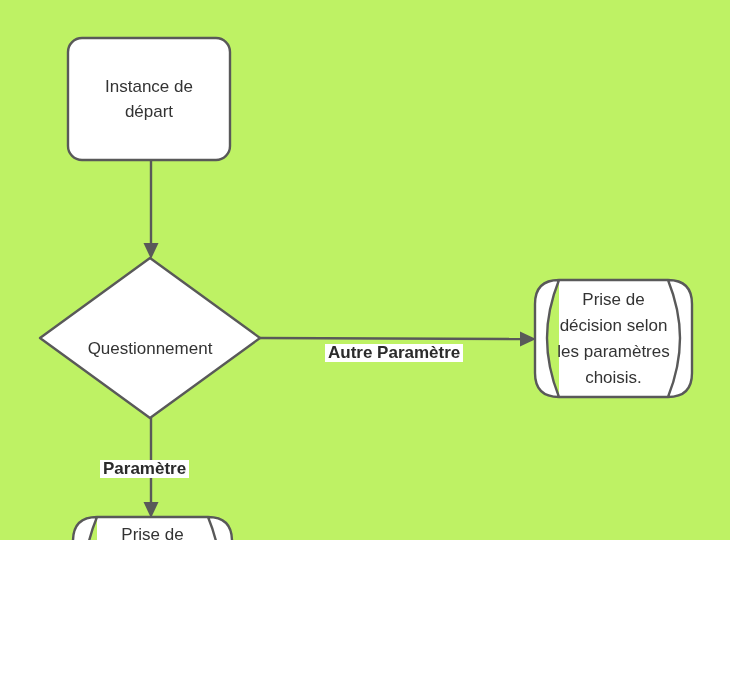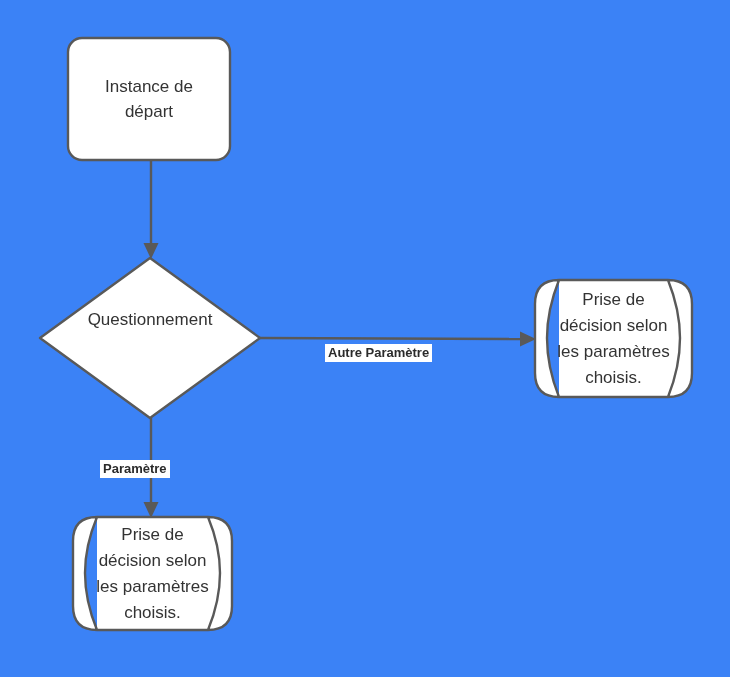--- a/index.html
+++ b/index.html
@@ -6,22 +6,22 @@
     margin: 0;
     padding: 0;
     background: #ffffff;
   }
   body {
     font-family: "Liberation Sans", sans-serif;
   }
   #canvas {
     position: relative;
     width: 730px;
-    height: 677px;
-    background: #3b82f6;
+    height: 540px;
+    background: #bef264;
     overflow: hidden;
   }
   #flow-svg {
     position: absolute;
     left: 0;
     top: 0;
     width: 730px;
     height: 677px;
   }
   .node-shape {
@@ -49,29 +49,29 @@
     font-family: "Liberation Sans", sans-serif;
     font-size: 17px;
     line-height: 25px;
     white-space: pre-line;
     pointer-events: none;
   }
   .edge-label {
     position: absolute;
     color: #2b2b2b;
     font-family: "Liberation Sans", sans-serif;
-    font-size: 13px;
+    font-size: 17px;
     font-weight: bold;
     line-height: 16px;
     white-space: nowrap;
     background: #ffffff;
     padding: 1px 3px;
   }
   #start-text   { left: 68px;  top: 38px;  width: 162px; height: 122px; }
-  #decision-text{ left: 55px;  top: 299px; width: 190px; height: 40px; }
+  #decision-text{ left: 55px;  top: 328px; width: 190px; height: 40px; }
   #right-text   { left: 541px; top: 280px; width: 145px; height: 117px; line-height: 26px; }
   #bottom-text  { left: 79px;  top: 517px; width: 147px; height: 113px; line-height: 26px; }
   #label-autre     { left: 325px; top: 344px; }
   #label-parametre { left: 100px; top: 460px; }
 </style>
 </head>
 <body>
 
 <div id="canvas">
 

